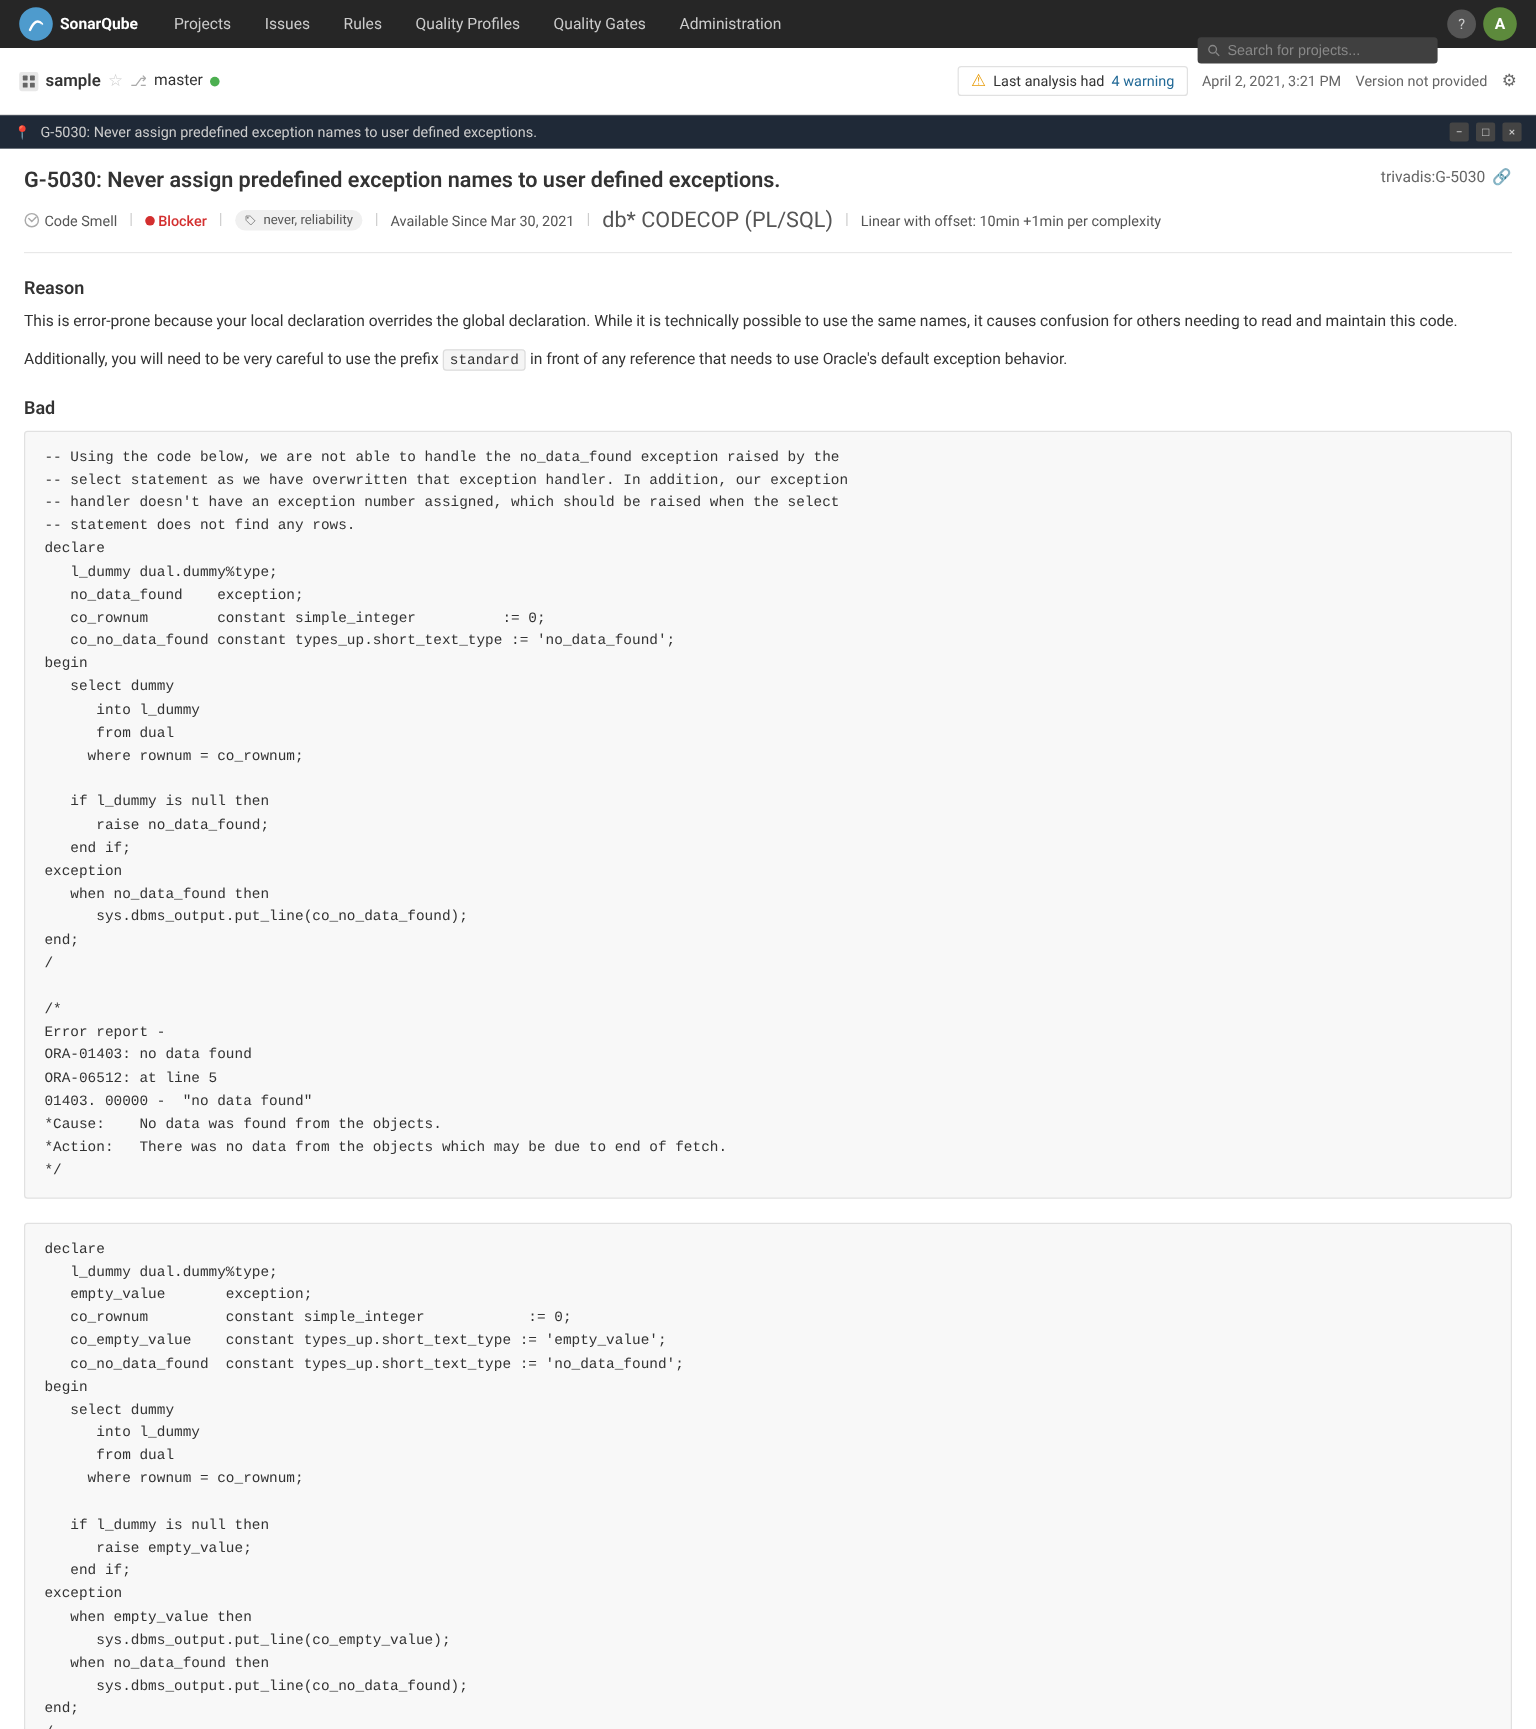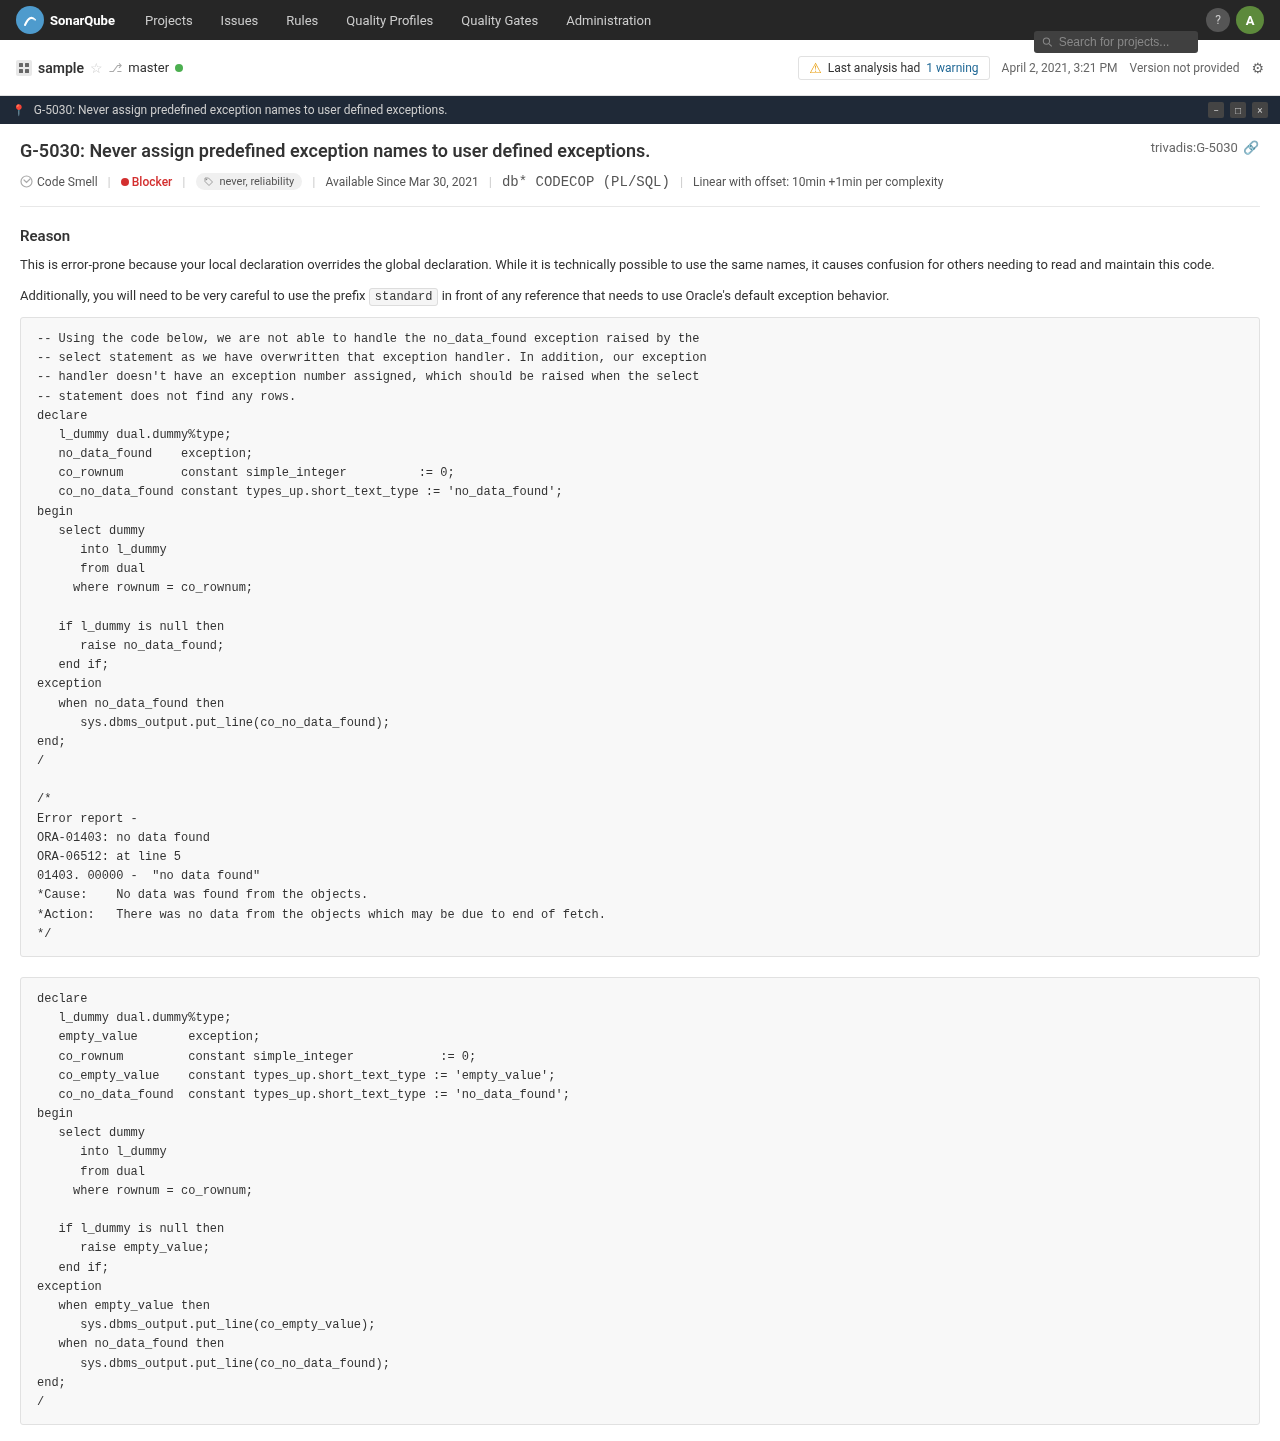--- a/index.html
+++ b/index.html
@@ -51,21 +51,21 @@
       white-space: nowrap;
     }
     .nav-spacer { flex: 1; }
     .nav-search {
       display: flex;
       align-items: center;
       background: #404040;
       border-radius: 3px;
       padding: 4px 8px;
       gap: 6px;
-      width: 164px;
+      width: 200px;
       margin-right: 8px;
       margin-top: 44px;
     }
     .nav-search input {
       background: transparent;
       border: none;
       outline: none;
       color: #ccc;
       font-size: 12px;
       width: 100%;
@@ -352,21 +352,21 @@
     <span class="star-icon">☆</span>
     <span class="branch-icon">⎇</span>
     <span class="branch-name">master</span>
     <span class="branch-badge"></span>
   </div>
 
   <div class="project-bar-right">
     <div class="warning-badge">
       <span class="warning-icon">⚠</span>
       <span>Last analysis had</span>
-      <a class="warning-link" href="#">1 warning</a>
+      <a class="warning-link" href="#">4 warning</a>
     </div>
     <span class="analysis-date">April 2, 2021, 3:21 PM</span>
     <span class="version-text">Version not provided</span>
     <span class="settings-icon">⚙</span>
   </div>
 </div>
 
 <div class="rule-panel-bar">
   <span style="color:#6495ED; font-size:11px;">📍</span>
   <span class="rule-bar-title">G-5030: Never assign predefined exception names to user defined exceptions.</span>
@@ -404,39 +404,40 @@
     <div class="tags-badge">
       <svg width="10" height="10" viewBox="0 0 10 10" fill="#888">
         <path d="M1 1h3.5l4 4-3.5 3.5-4-4V1z" stroke="#888" stroke-width="0.8" fill="none"></path>
         <circle cx="2.5" cy="2.5" r="0.8" fill="#888"></circle>
       </svg>
       <span>never, reliability</span>
     </div>
     <span class="tag-separator">|</span>
     <span style="font-size:12px;color:#555;">Available Since Mar 30, 2021</span>
     <span class="tag-separator">|</span>
-    <span style="font-size:14px;color:#555;font-family:Liberation Mono, monospace;">db* CODECOP (PL/SQL)</span>
+    <span style="font-size:18px;color:#555;">db* CODECOP (PL/SQL)</span>
     <span class="tag-separator">|</span>
     <span style="font-size:12px;color:#555;">Linear with offset: 10min +1min per complexity</span>
   </div>
 
   <hr class="section-divider">
 
   <div class="section-title">Reason</div>
 
   <p class="description-text">
     <span>This is error-prone because your local declaration overrides the global declaration. While it is technically possible to use the same names, it causes confusion for others needing to read and maintain this code.</span>
   </p>
 
   <p class="description-text">
     <span>Additionally, you will need to be very careful to use the prefix</span>
     <code class="inline-code">standard</code>
     <span>in front of any reference that needs to use Oracle's default exception behavior.</span>
   </p>
 
+  <div class="section-title">Bad</div>
 
   <div class="code-block">-- Using the code below, we are not able to handle the no_data_found exception raised by the
 -- select statement as we have overwritten that exception handler. In addition, our exception
 -- handler doesn't have an exception number assigned, which should be raised when the select
 -- statement does not find any rows.
 declare
    l_dummy dual.dummy%type;
    no_data_found    exception;
    co_rownum        constant simple_integer          := 0;
    co_no_data_found constant types_up.short_text_type := 'no_data_found';

